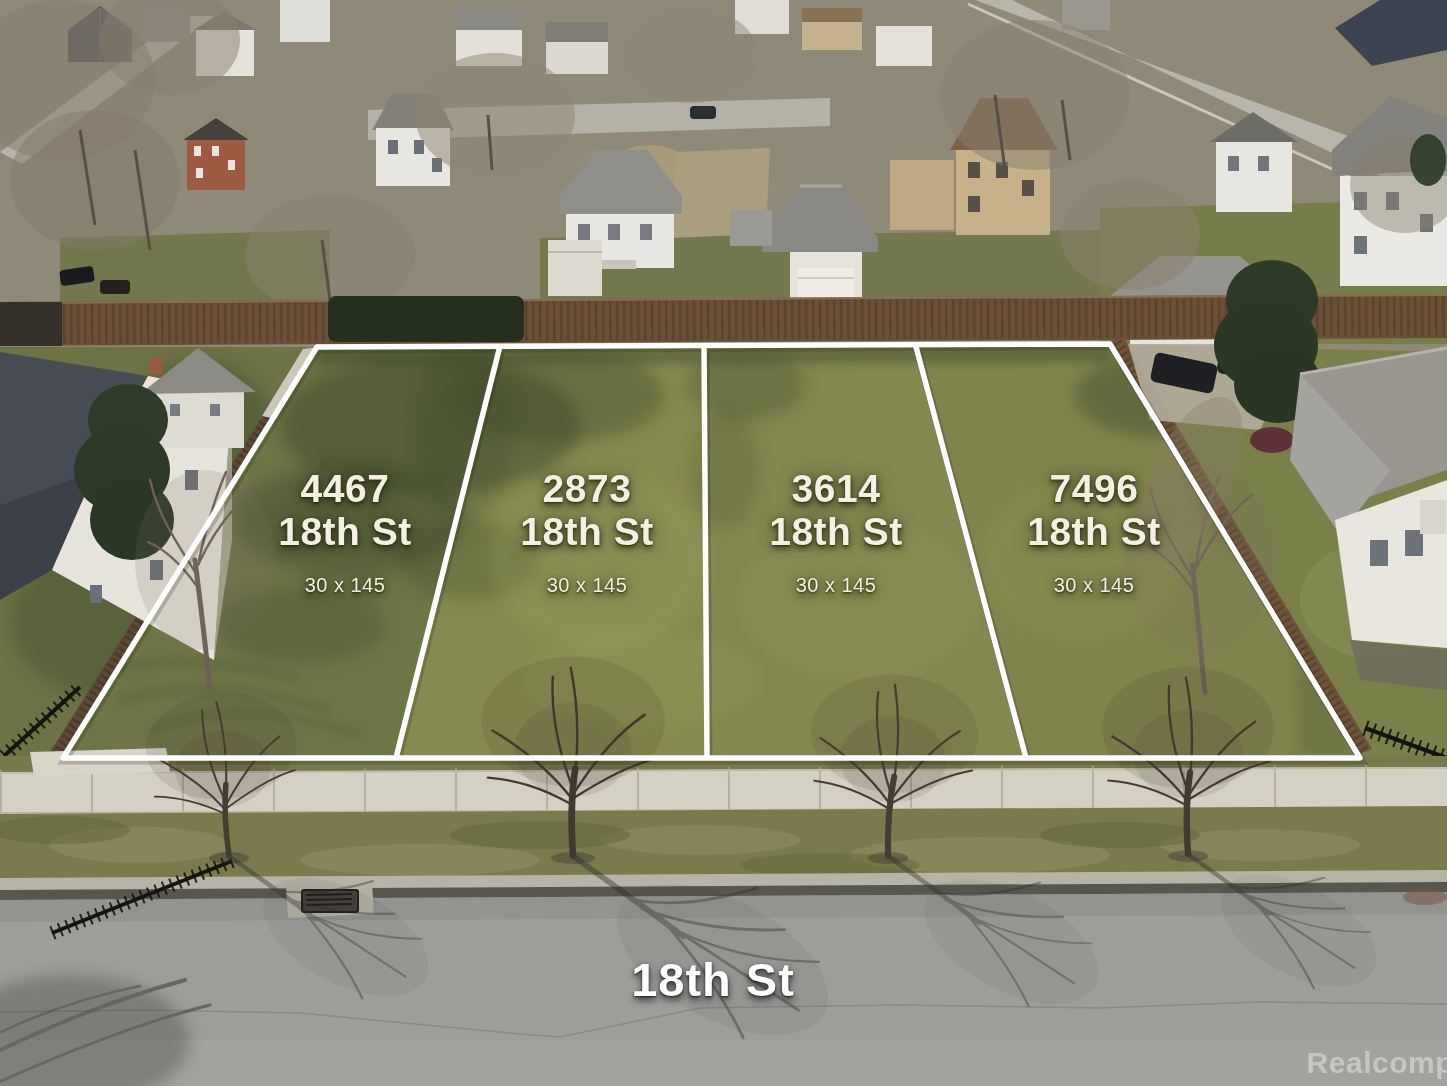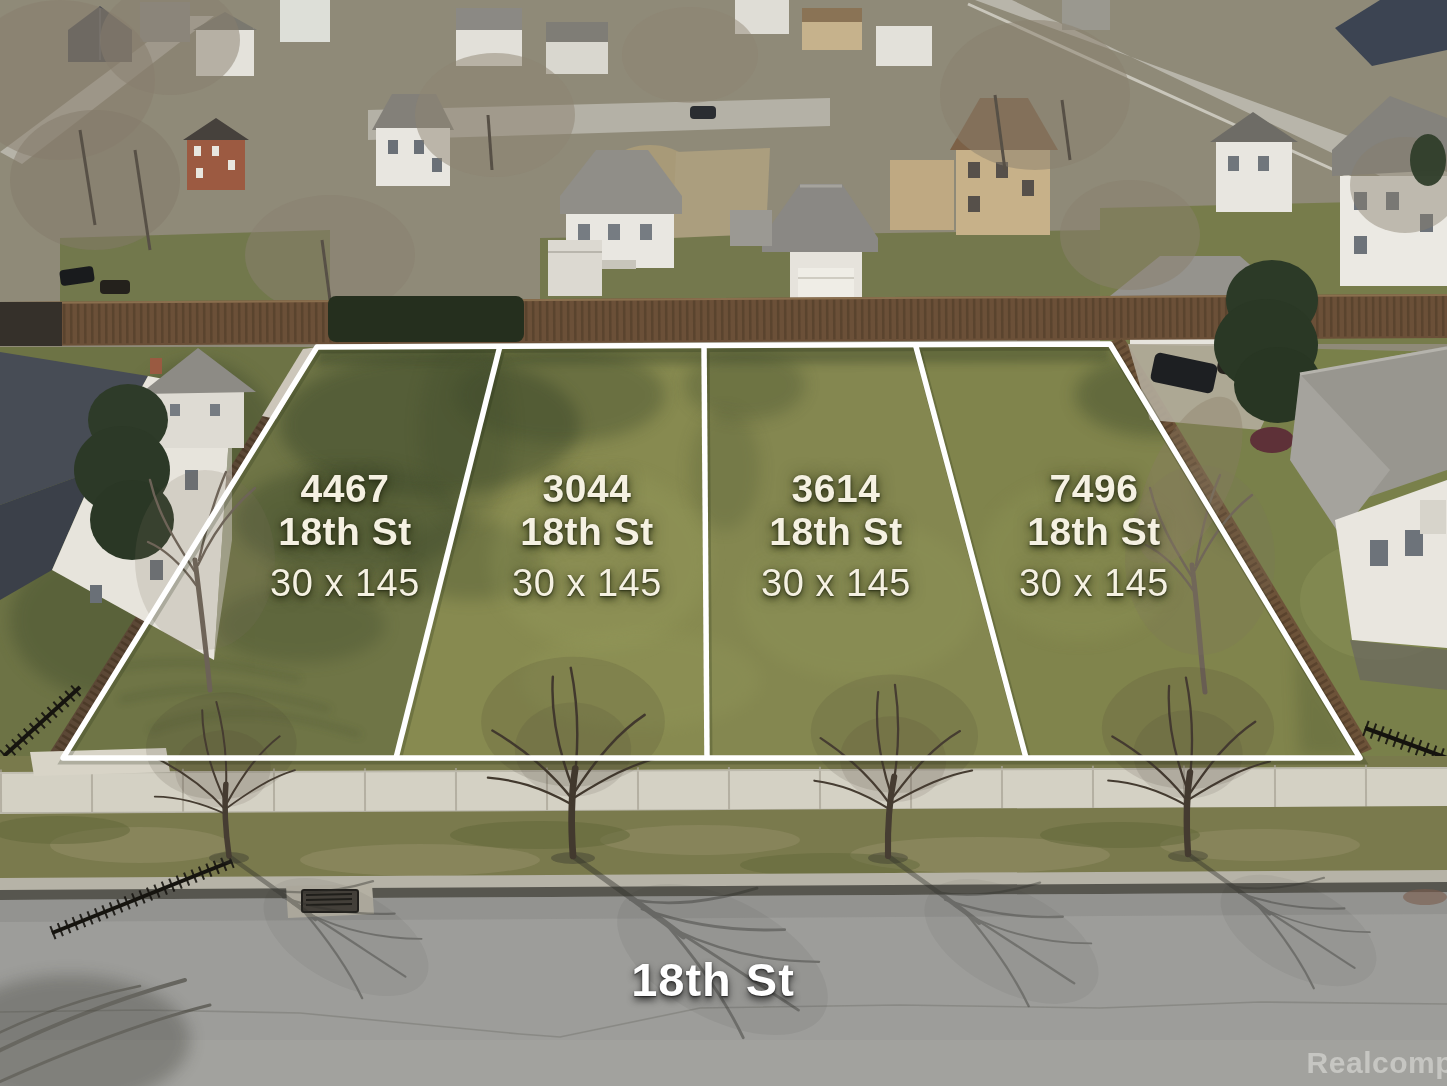--- a/index.html
+++ b/index.html
@@ -8,21 +8,21 @@
     font-family:"Liberation Sans",sans-serif;background:#8f8a78;padding-left:17px;
   }
   .stage svg{position:absolute;left:0;top:0;display:block;}
   .lot-label{
     position:absolute;transform:translateX(-50%);text-align:center;
     color:#f5f1e2;line-height:1.1;
     text-shadow:0 3px 6px rgba(38,44,18,.85),0 0 16px rgba(38,44,18,.55),0 1px 2px rgba(30,35,14,.8);
     white-space:nowrap;
   }
   .lot-label .addr{display:block;font-size:39px;font-weight:bold;letter-spacing:.5px;}
-  .lot-label .size{display:block;font-size:38px;font-weight:normal;margin-top:9px;letter-spacing:.5px;}
+  .lot-label .size{display:block;font-size:20px;font-weight:normal;margin-top:20px;letter-spacing:.5px;}
   .street-name{
     position:absolute;transform:translate(-50%,-50%);
     color:#ffffff;font-size:47px;font-weight:bold;letter-spacing:1px;
     text-shadow:0 4px 7px rgba(25,25,25,.8),0 1px 2px rgba(25,25,25,.9);
     white-space:nowrap;
   }
   .watermark{
     position:absolute;right:10px;top:1046px;
     color:#d9d9d5;opacity:.66;font-size:30px;letter-spacing:.5px;white-space:nowrap;font-weight:bold;
   }
@@ -433,21 +433,21 @@
     </g>
   </g>
 </svg>
 
   <div class="lot-label" style="left:345px;top:468px">
     <span class="addr">4467</span>
     <span class="addr">18th St</span>
     <span class="size">30 x 145</span>
   </div>
   <div class="lot-label" style="left:587px;top:468px">
-    <span class="addr">3044</span>
+    <span class="addr">2873</span>
     <span class="addr">18th St</span>
     <span class="size">30 x 145</span>
   </div>
   <div class="lot-label" style="left:836px;top:468px">
     <span class="addr">3614</span>
     <span class="addr">18th St</span>
     <span class="size">30 x 145</span>
   </div>
   <div class="lot-label" style="left:1094px;top:468px">
     <span class="addr">7496</span>

